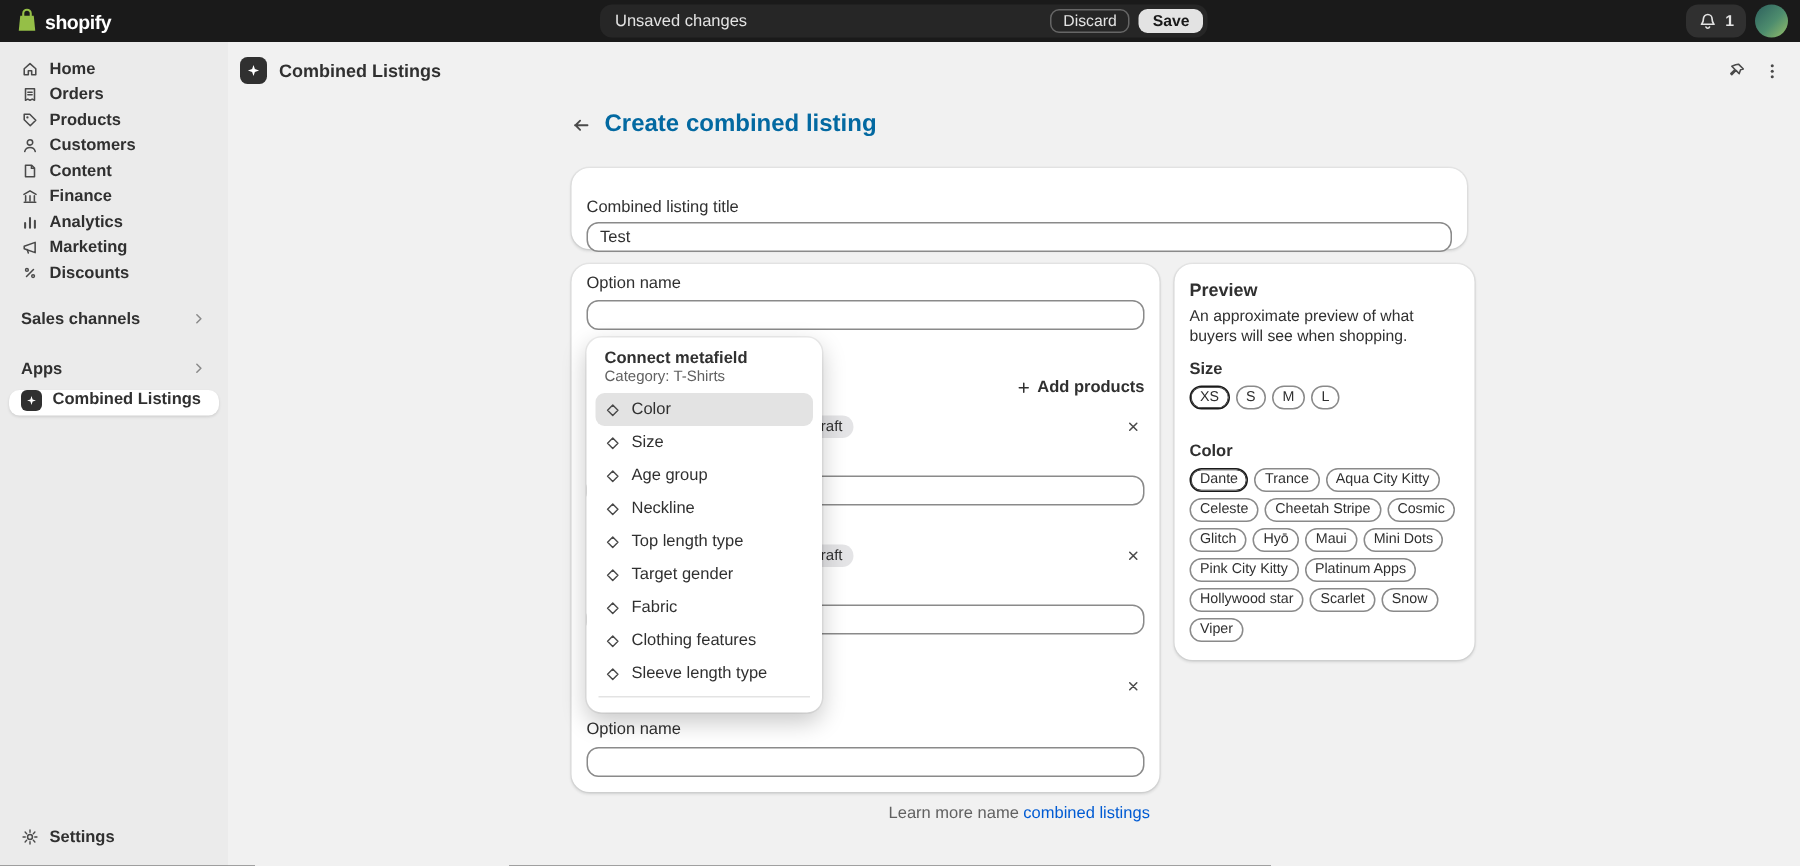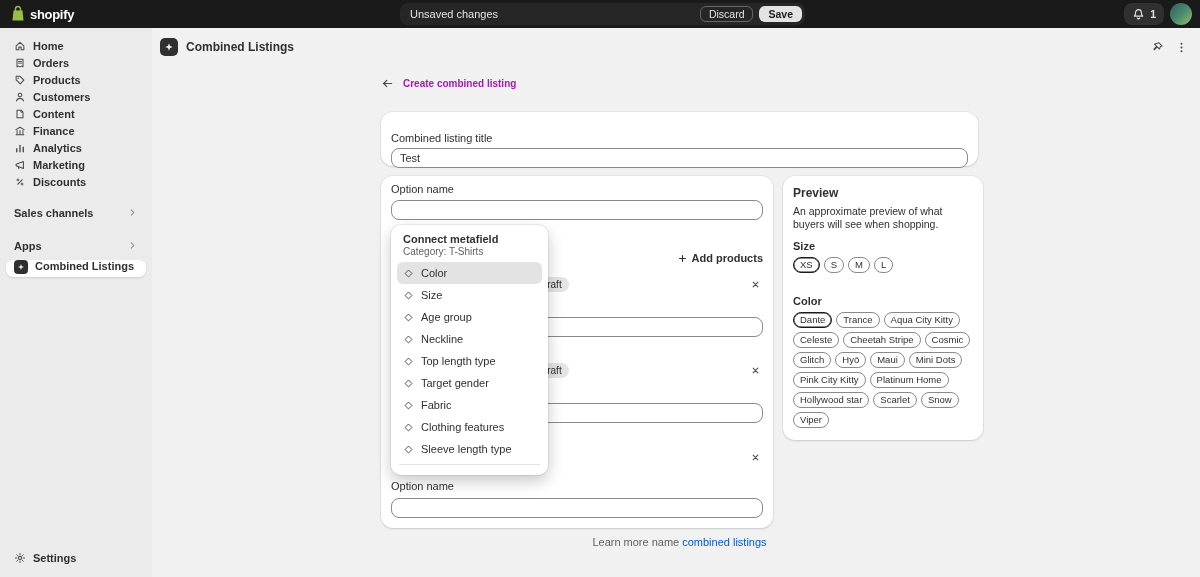--- a/index.html
+++ b/index.html
@@ -60,21 +60,21 @@
   .app-title { font-size:12px; font-weight:600; }
   .header-icons { display:flex; gap:2px; }
   .icon-btn { width:22px; height:22px; border:none; background:transparent; border-radius:6px;
     display:flex; align-items:center; justify-content:center; color:#4a4a4a; }
   .icon-btn svg { width:13px; height:13px; }
 
   .page-title-row { position:absolute; left:224px; top:44px; display:flex; align-items:center; gap:5px; }
   .back-btn { width:22px; height:22px; border:none; background:transparent; color:#4a4a4a;
     display:flex; align-items:center; justify-content:center; border-radius:6px; }
   .back-btn svg { width:13px; height:13px; }
-  .page-title { font-size:10px; font-weight:700; color:#a21caf; }
+  .page-title { font-size:16px; font-weight:700; color:#0369a1; }
 
   .card { position:absolute; background:#fff; border-radius:12px;
     box-shadow:0 1px 2px rgba(31,33,36,.14), 0 0 0 1px rgba(0,0,0,.04); }
 
   .title-card { left:229px; top:84px; width:597px; height:54px; padding:20px 10px; }
   .field-label { display:block; font-size:11px; color:#303030; margin-bottom:4px; }
   .text-input { width:100%; height:20px; border:1px solid #8a8a8a; border-radius:8px; padding:0 8px;
     font-size:11px; font-family:inherit; color:#303030; background:#fff; outline:none; }
 
   .option-card { left:229px; top:148px; width:392px; height:352px; }
@@ -486,21 +486,21 @@
       <span class="chip" data-interactable="false">Trance</span>
       <span class="chip" data-interactable="false">Aqua City Kitty</span>
       <span class="chip" data-interactable="false">Celeste</span>
       <span class="chip" data-interactable="false">Cheetah Stripe</span>
       <span class="chip" data-interactable="false">Cosmic</span>
       <span class="chip" data-interactable="false">Glitch</span>
       <span class="chip" data-interactable="false">Hyō</span>
       <span class="chip" data-interactable="false">Maui</span>
       <span class="chip" data-interactable="false">Mini Dots</span>
       <span class="chip" data-interactable="false">Pink City Kitty</span>
-      <span class="chip" data-interactable="false">Platinum Home</span>
+      <span class="chip" data-interactable="false">Platinum Apps</span>
       <span class="chip" data-interactable="false">Hollywood star</span>
       <span class="chip" data-interactable="false">Scarlet</span>
       <span class="chip" data-interactable="false">Snow</span>
       <span class="chip" data-interactable="false">Viper</span>
     </div>
   </aside>
 
   <div class="footer-note" data-interactable="false">
     <span data-interactable="false">Learn more name</span><a href="#" data-interactable="true">combined listings</a>
   </div>

